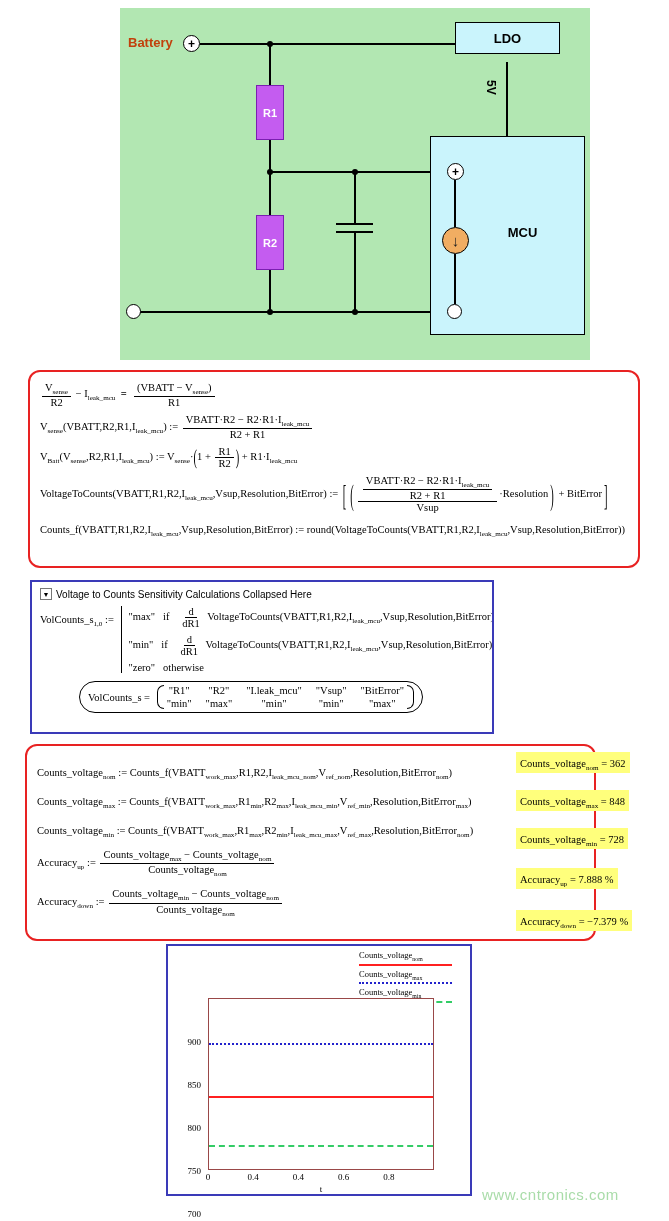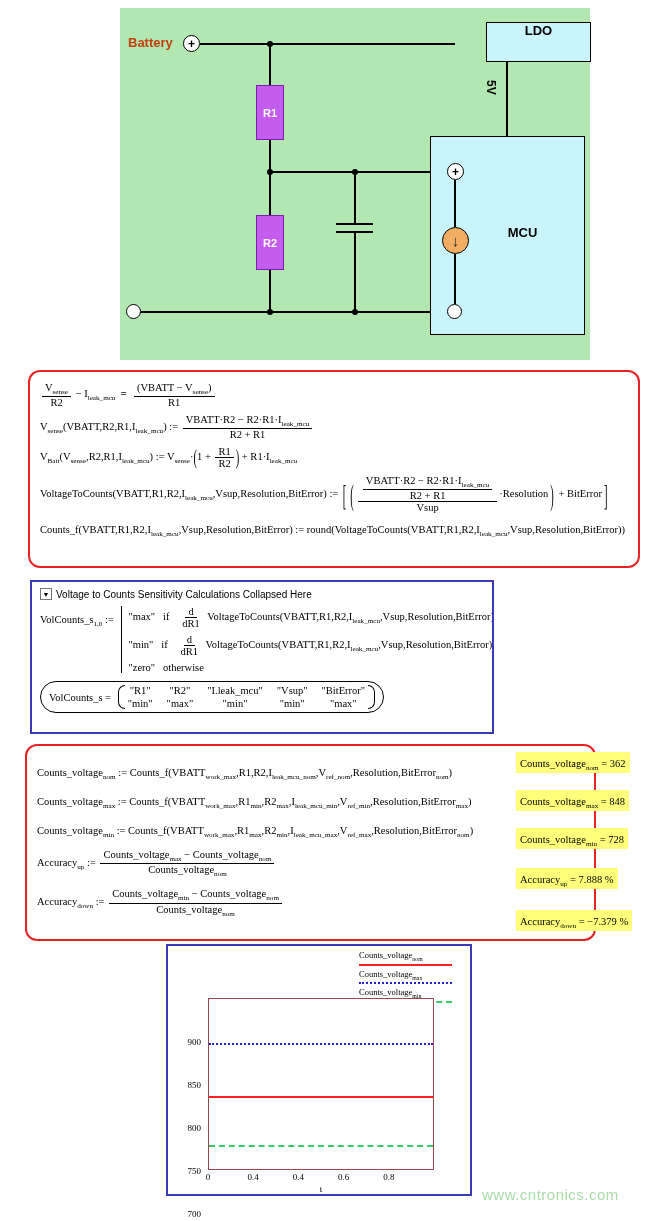--- a/index.html
+++ b/index.html
@@ -5,21 +5,21 @@
   * { box-sizing: border-box; margin: 0; padding: 0; }
   html, body { width: 669px; height: 1221px; }
   body { position: relative; background: #fff; font-family: "Liberation Sans", sans-serif; overflow: hidden; }
 
   
   .panel { position: absolute; left: 120px; top: 8px; width: 470px; height: 352px; background: #b2e7b2; }
   .panel > div { position: absolute; }
   .wire { background: #000; }
   .bat-label { left: 8px; top: 27px; font-weight: bold; font-size: 13px; color: #c2410c; }
   .term { background: #fff; border: 1.6px solid #000; border-radius: 50%; display: flex; align-items: center; justify-content: center; font-size: 12px; font-weight: bold; color: #000; }
-  .ldo { left: 335px; top: 14px; width: 105px; height: 40px; background: #caf4fc; border: 1.5px solid #000; display: flex; align-items: flex-start; justify-content: center; font-weight: bold; font-size: 13px; margin-left: 31px; }
+  .ldo { left: 335px; top: 14px; width: 105px; height: 32px; background: #caf4fc; border: 1.5px solid #000; display: flex; align-items: center; justify-content: center; font-weight: bold; font-size: 13px; }
   .rail-label { left: 364px; top: 72px; writing-mode: vertical-rl; font-size: 12px; font-weight: bold; }
   .res { width: 28px; height: 55px; background: #c45cf0; border: 1px solid #7a1fb0; display: flex; align-items: center; justify-content: center; color: #fff; font-size: 11px; font-weight: bold; }
   .mcu { left: 310px; top: 128px; width: 155px; height: 199px; background: #caf4fc; border: 1.5px solid #000; }
   .mcu-label { position: absolute; left: 30px; right: 0; top: 88px; text-align: center; font-weight: bold; font-size: 13px; }
   .src { left: 322px; top: 219px; width: 27px; height: 27px; border-radius: 50%; background: #f1ad62; border: 1.5px solid #000; display: flex; align-items: center; justify-content: center; }
   .src .arrow { font-size: 15px; line-height: 1; color: #222; font-weight: bold; }
   .plate { background: #000; }
   .dot { width: 6px; height: 6px; background: #000; border-radius: 50%; }
 
   
@@ -41,21 +41,21 @@
   .rb1 .eqrow { margin: 6px 0; }
   .rb2 .eqrow { margin: 10px 0; }
 
   .collapse-head { display: flex; align-items: center; gap: 4px; margin: 2px 0 6px; }
   .collapse-icon { width: 12px; height: 12px; border: 1px solid #777; background: #fff; font-size: 7px; display: flex; align-items: center; justify-content: center; cursor: pointer; }
   .collapse-title { font-size: 10px; color: #000; }
   .cases { display: flex; align-items: flex-start; margin: 2px 0 8px; }
   .cases .lhs { margin-top: 8px; }
   .pw { border-left: 1.6px solid #000; padding-left: 7px; margin-left: 4px; display: flex; flex-direction: column; gap: 5px; }
 
-  .sel { display: inline-flex; align-items: center; border: 1.2px solid #000; border-radius: 16px; padding: 3px 8px; }
+  .sel { display: inline-flex; align-items: center; border: 1.2px solid #000; border-radius: 16px; padding: 3px 8px; margin-left: 39px; }
   .paren-l { width: 7px; align-self: stretch; border: 1.5px solid #000; border-right: none; border-radius: 9px 0 0 9px; margin: 0 3px 0 4px; }
   .paren-r { width: 7px; align-self: stretch; border: 1.5px solid #000; border-left: none; border-radius: 0 9px 9px 0; margin-left: 3px; }
   .mat { display: grid; column-gap: 14px; row-gap: 2px; text-align: center; font-family: "Liberation Serif", serif; font-size: 10.5px; }
 
   .outputs { position: absolute; left: 516px; top: 744px; width: 148px; }
   .output { position: absolute; left: 0; background: #ffff7c; padding: 1px 4px; white-space: nowrap; }
 
   
   .chartbox { position: absolute; left: 166px; top: 944px; width: 306px; height: 252px; border: 2px solid #3a3ab8; background: #fff; }
   .legend { position: absolute; right: 5px; top: 4px; width: 106px; }

